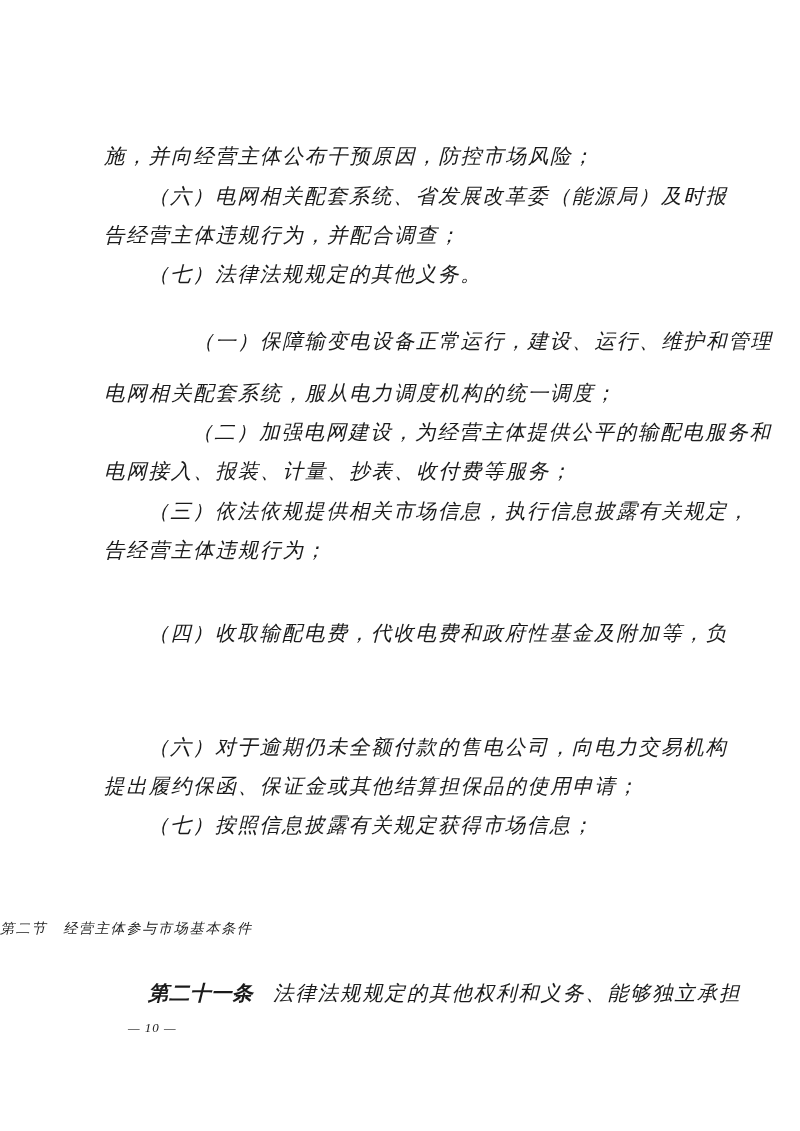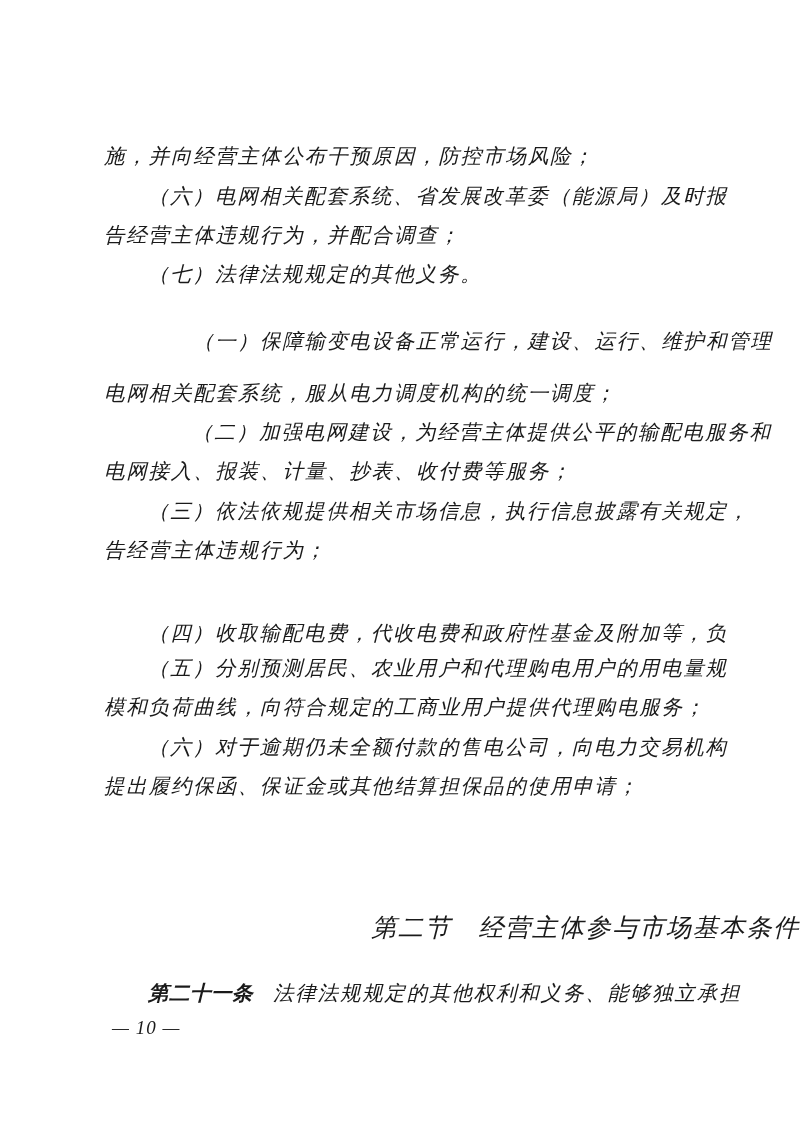--- a/index.html
+++ b/index.html
@@ -47,30 +47,30 @@
       letter-spacing: 0.5px;
     }
     .gap {
       display: inline-block;
       width: 20px;
     }
     .section-heading {
       position: absolute;
       left: 0;
       width: 800px;
-      text-align: right;
-      font-size: 25px;
+      text-align: left;
+      font-size: 14px;
       line-height: 26px;
       letter-spacing: 1.8px;
     }
     .page-number {
       position: absolute;
-      left: 112px;
+      left: 128px;
       top: 1016px;
-      font-size: 19px;
+      font-size: 13px;
       line-height: 24px;
       font-family: "Liberation Serif", "DejaVu Serif", serif;
       letter-spacing: 1px;
     }
   </style>
 </head>
 <body>
 
 <div class="page">
 
@@ -86,26 +86,25 @@
   <div class="line last" style="top:380px;">电网相关配套系统，服从电力调度机构的统一调度；</div>
 
   <div class="line indent" style="top:419px;margin-left:44px;">（二）加强电网建设，为经营主体提供公平的输配电服务和</div>
   <div class="line last" style="top:458px;">电网接入、报装、计量、抄表、收付费等服务；</div>
 
   <div class="line indent" style="top:498px;">（三）依法依规提供相关市场信息，执行信息披露有关规定，</div>
   <div class="line last" style="top:537px;">告经营主体违规行为；</div>
 
   <div class="line indent" style="top:576px;margin-top:44px;">（四）收取输配电费，代收电费和政府性基金及附加等，负</div>
 
-  <div class="line indent" style="top:655px;">（五）分别预测居民、农业用户和代理购电用户的用电量规</div>
-  <div class="line" style="top:694px;">模和负荷曲线，向符合规定的工商业用户提供代理购电服务；</div>
 
   <div class="line indent" style="top:734px;">（六）对于逾期仍未全额付款的售电公司，向电力交易机构</div>
   <div class="line last" style="top:773px;">提出履约保函、保证金或其他结算担保品的使用申请；</div>
 
+  <div class="line indent last" style="top:812px;">（七）按照信息披露有关规定获得市场信息；</div>
 
   <div class="section-heading" style="top:915px;">第二节　经营主体参与市场基本条件</div>
 
   <div class="line indent" style="top:980px;">
     <span class="bold">第二十一条</span><span class="gap"></span><span>法律法规规定的其他权利和义务、能够独立承担</span>
   </div>
 
   <div class="page-number">— 10 —</div>
 
 </div>

